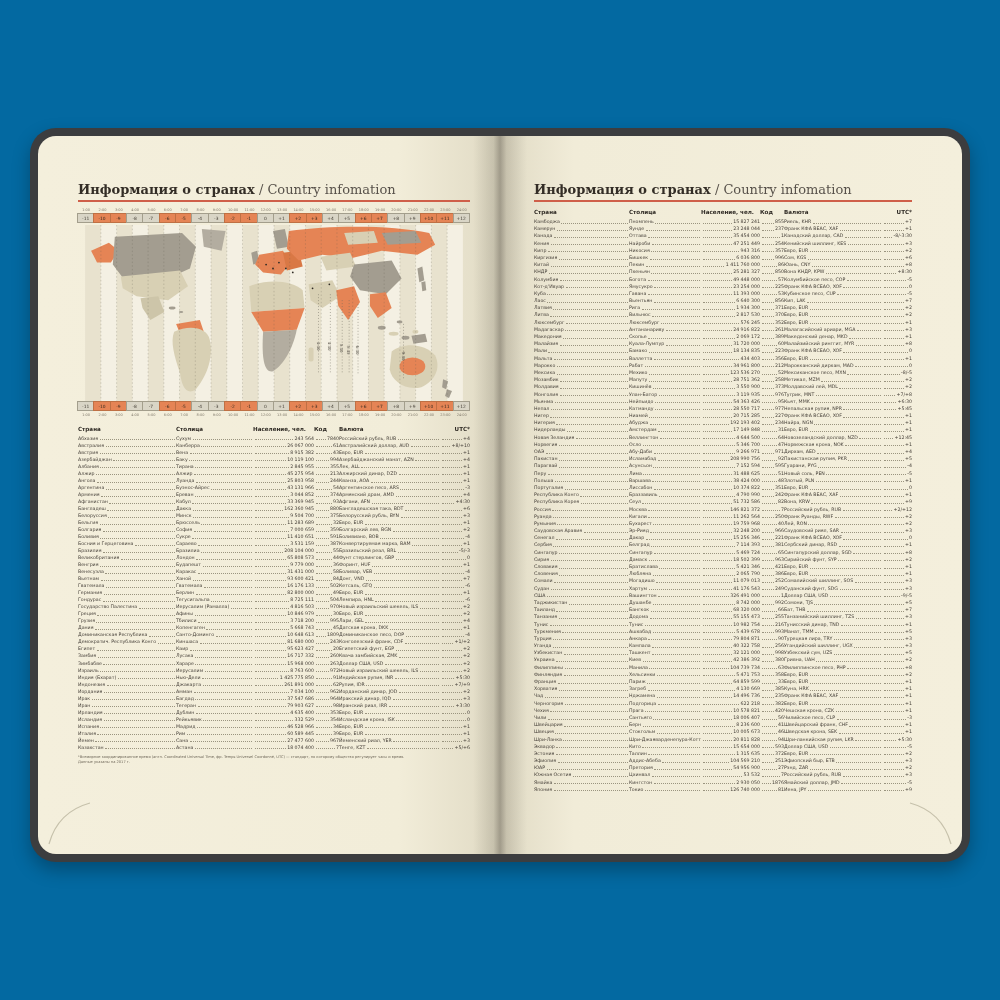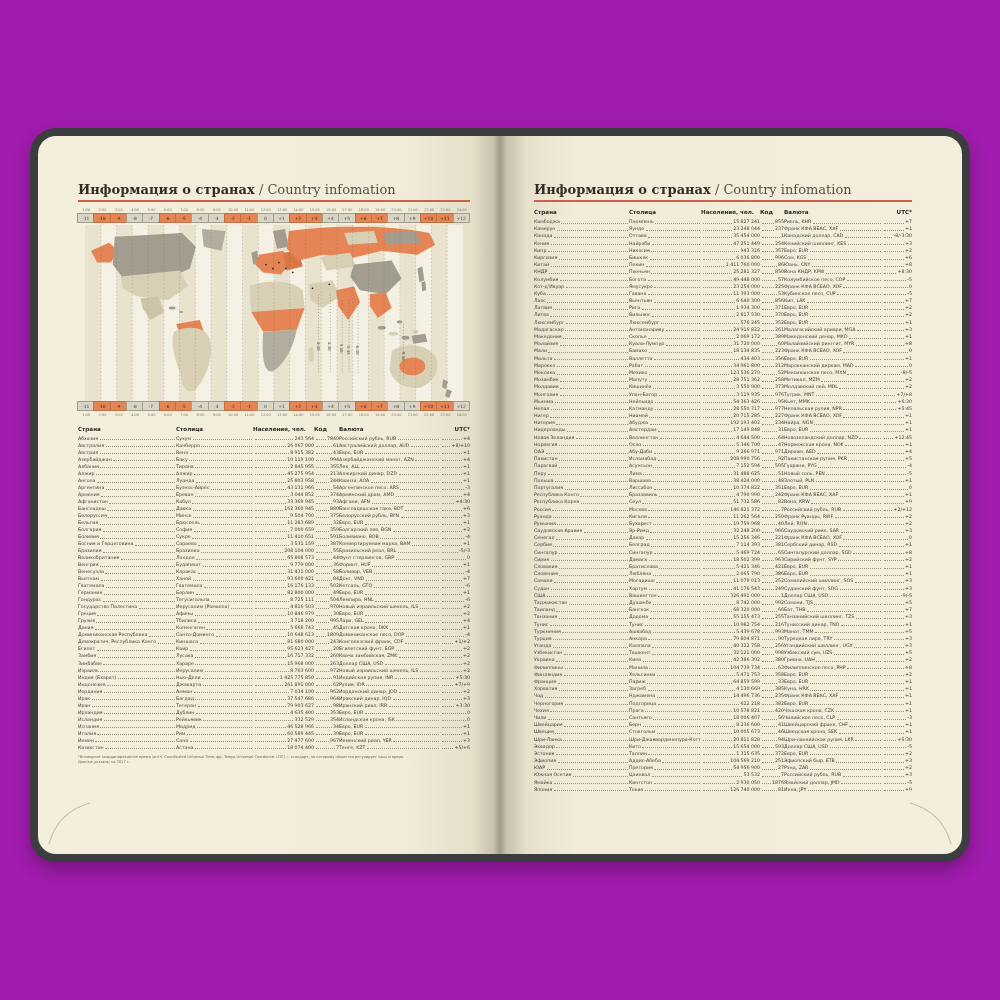--- a/index.html
+++ b/index.html
@@ -1,16 +1,16 @@
 <!DOCTYPE html>
 <html><head>
 <meta charset="utf-8">
 <style>
   html,body{margin:0;padding:0;background:#ffffff;font-family:"DejaVu Sans",sans-serif;}
-  .stage{position:relative;width:1000px;height:1000px;background:#a21caf;overflow:hidden;}
+  .stage{position:relative;width:1000px;height:1000px;background:#0369a1;overflow:hidden;}
   .cover{position:absolute;left:30px;top:128px;width:940px;height:734px;background:#3c3d3f;border-radius:26px;box-shadow:0 8px 18px rgba(0,0,0,.28);}
   .pages{position:absolute;left:38px;top:136px;width:924px;height:718px;border-radius:18px;overflow:hidden;display:flex;box-shadow:inset 0 -3px 6px rgba(0,0,0,.10);}
   .page{width:462px;height:100%;position:relative;}
   .page.left{background:linear-gradient(90deg,#f4efdc 0%,#f2edd9 78%,#e0dac4 100%);}
   .page.right{background:linear-gradient(90deg,#e0dac4 0%,#f1ecd8 16%,#f4efdc 100%);}
   .pages::after{content:"";position:absolute;left:calc(50% - 27px);top:0;width:54px;height:100%;pointer-events:none;
     background:linear-gradient(90deg,rgba(60,55,45,0) 0%,rgba(60,55,45,.16) 38%,rgba(38,33,26,.34) 50%,rgba(60,55,45,.16) 62%,rgba(60,55,45,0) 100%);}
   .content{position:absolute;}
   .content-l{left:40px;top:46px;width:392px;}
   .content-r{left:34px;top:46px;width:378px;}

